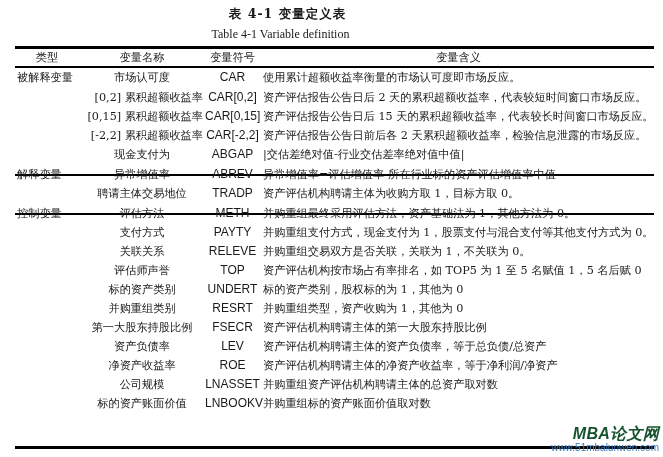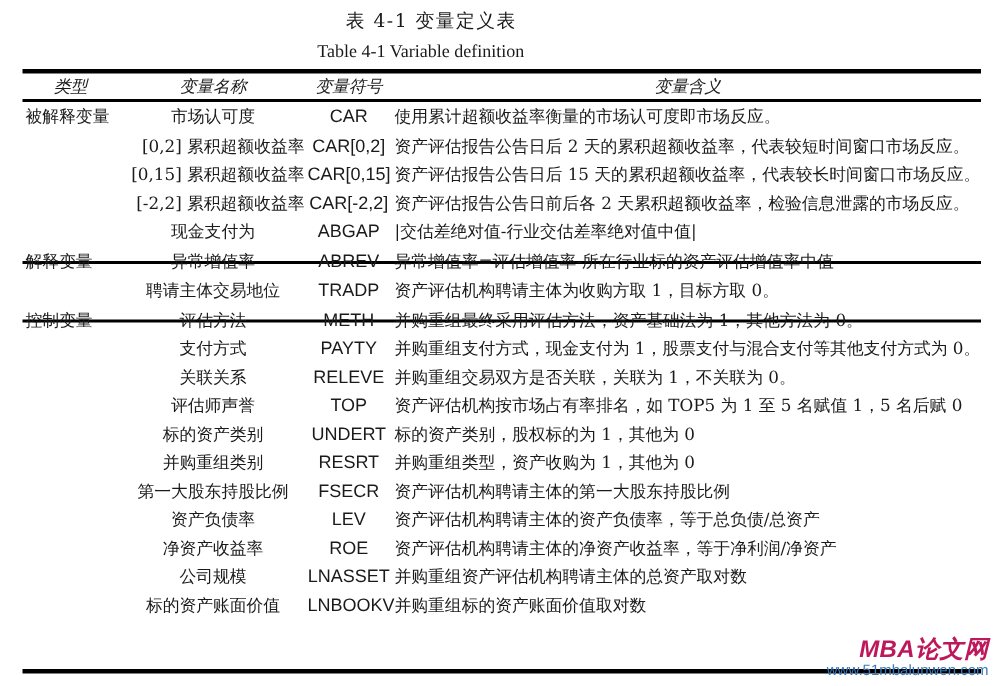--- a/index.html
+++ b/index.html
@@ -3,58 +3,58 @@
   <meta charset="utf-8">
   <style>
     html, body { margin: 0; padding: 0; background: #ffffff; }
     body {
       width: 663px; height: 457px; position: relative; overflow: hidden;
       font-family: "DejaVu Serif", "Liberation Serif", serif;
       color: #1a1a1a;
     }
     .title-cn {
       position: absolute; top: 6px; left: 0; width: 575px; text-align: center;
-      font-size: 12.5px; letter-spacing: 1px;
+      font-size: 12.5px; letter-spacing: 1px; font-weight: bold;
     }
     .title-en {
       position: absolute; top: 27px; left: 0; width: 561px; text-align: center;
       font-family: "Liberation Serif", serif; font-size: 12px;
     }
     .rule { position: absolute; left: 15px; width: 639px; background: #000; }
     .rule.thick { height: 3px; }
     .rule.thin { height: 1.6px; }
     table {
       position: absolute; top: 49px; left: 15px; width: 639px;
       border-collapse: collapse; table-layout: fixed;
       font-size: 11.2px;
     }
     td, th {
       padding: 0; height: 19px; line-height: 19px; white-space: nowrap; overflow: visible;
       font-weight: normal;
     }
-    th { height: 18px; line-height: 18px; font-style: italic; }
+    th { height: 18px; line-height: 18px; }
     col.c1 { width: 64px; }
     col.c2 { width: 126px; }
     col.c3 { width: 55px; }
     col.c4 { width: 394px; }
     .type { text-align: left; padding-left: 2px; }
     .name { text-align: center; }
     .name.right { text-align: right; padding-right: 2px; }
     .sym {
       text-align: center; font-family: Liberation Sans, sans-serif; font-size: 12px;
     }
     .meaning { text-align: left; padding-left: 3px; }
     th.meaning { text-align: center; }
     tr.sec-start td { padding-top: 0; }
     .watermark {
       position: absolute; right: 4px; top: 425px; text-align: right;
     }
     .wm-main {
       font-family: "Liberation Sans", sans-serif; font-weight: bold; font-style: italic;
-      font-size: 16px; color: #be185d; line-height: 17px; letter-spacing: 0.3px;
+      font-size: 16px; color: #14532d; line-height: 17px; letter-spacing: 0.3px;
     }
     .wm-url {
       font-family: "Liberation Sans", sans-serif; 
       font-size: 10px; color: #3a7bbf; line-height: 11px;
     }
   </style>
 </head>
 <body>
 
 <div class="title-cn">表 4-1  变量定义表</div>

